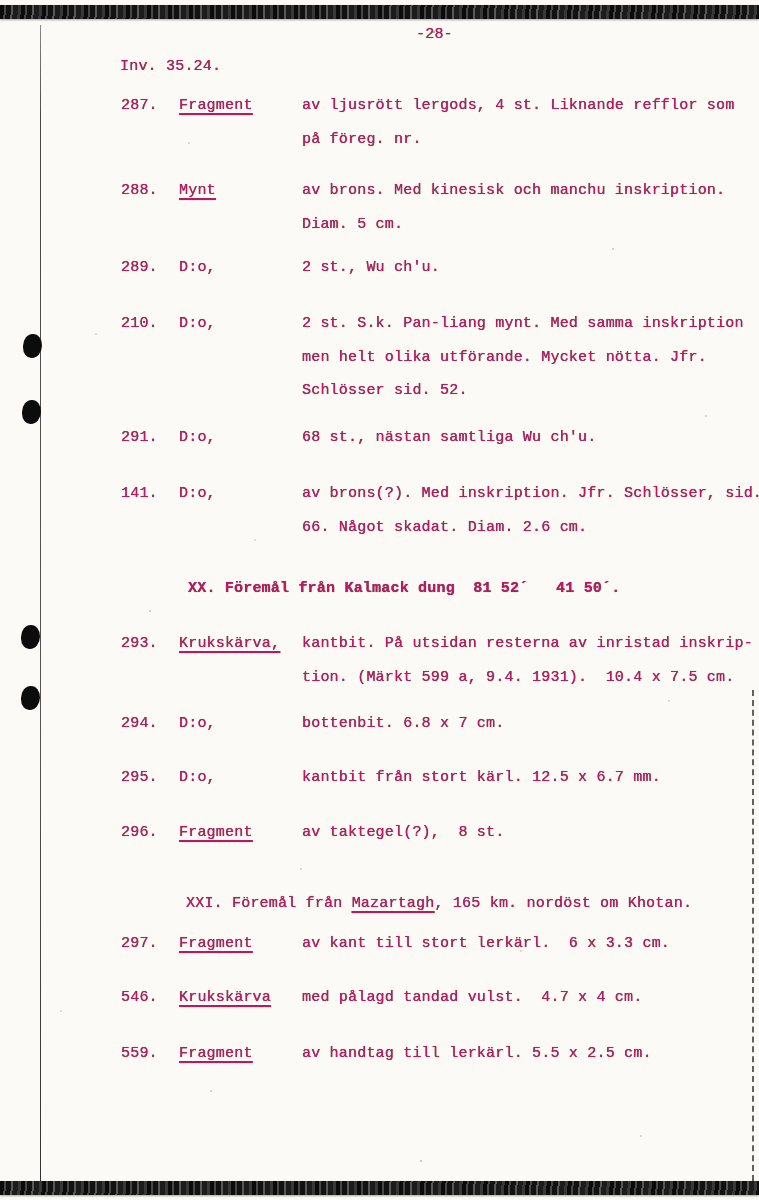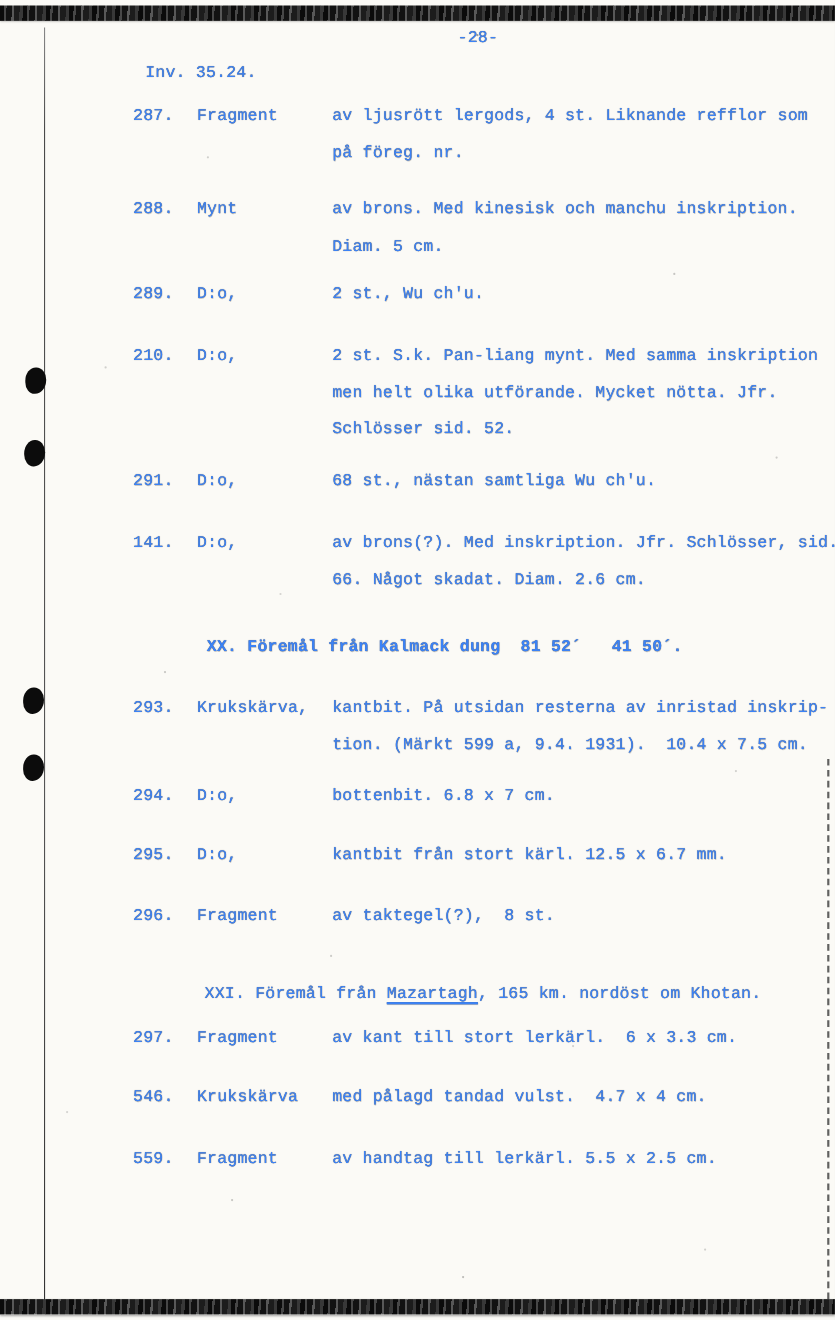--- a/index.html
+++ b/index.html
@@ -1,20 +1,20 @@
 <!DOCTYPE html>
 <html><head>
 <meta charset="utf-8">
 <style>
   html,body{margin:0;padding:0;background:#e9e8e4;}
   .stage{
     position:relative;width:759px;height:1200px;margin:0 auto;
     background:#fbfaf6;overflow:hidden;
     font-family:"Liberation Mono","DejaVu Sans Mono",monospace;
-    color:#3b82f6;
+    color:#be185d;
   }
   .scan-band{
     position:absolute;left:0;right:0;height:14px;
     background:
       repeating-linear-gradient(93deg,
         #0b0b0b 0 4px,#474747 4px 6px,#121212 6px 11px,
         #585858 11px 13px,#1c1c1c 13px 18px,#383838 18px 21px);
     box-shadow:0 1px 2px rgba(0,0,0,.35);
   }
   .band-top{top:5px;}
@@ -30,25 +30,25 @@
   .dot{
     position:absolute;width:19px;height:24px;background:#0c0c0c;
     border-radius:52% 48% 55% 45%;
   }
   .txt{
     position:absolute;white-space:pre-wrap;
     font-size:15px;line-height:33.5px;letter-spacing:.2px;
     text-shadow:0 0 .7px rgba(30,30,30,.75), .4px .4px 0 rgba(30,30,30,.18);
   }
   .page-num{top:18px;left:416px;}
-  .inv{top:50px;left:120px;margin-left:12px;}
+  .inv{top:50px;left:120px;}
   .row{position:absolute;left:0;width:759px;height:0;}
   .num{position:absolute;left:121px;top:0;}
   .lbl{position:absolute;left:179px;top:0;}
-  .row.u .lbl{text-underline-offset:4px;text-decoration-thickness:1.5px;}
+  .row.u .lbl{text-decoration:underline;text-underline-offset:4px;text-decoration-thickness:1.5px;}
   .desc{position:absolute;left:302px;top:0;width:465px;}
   .hdr-xx{top:572px;left:188px;font-weight:bold;}
   .hdr-xxi{top:887px;left:186px;}
   .hdr-xxi .ul{text-decoration:underline;text-underline-offset:4px;text-decoration-thickness:1.5px;}
   .speck{position:absolute;top:0;left:0;width:2px;height:2px;border-radius:50%;background:transparent;
     box-shadow:
       433px 31px 0 rgba(40,40,40,.45), 188px 142px 0 rgba(40,40,40,.2),
       612px 248px 0 rgba(40,40,40,.25), 95px 333px 0 rgba(40,40,40,.2),
       705px 415px 0 rgba(40,40,40,.22), 254px 539px 0 rgba(40,40,40,.18),
       149px 610px 0 rgba(40,40,40,.25), 668px 700px 0 rgba(40,40,40,.2),

